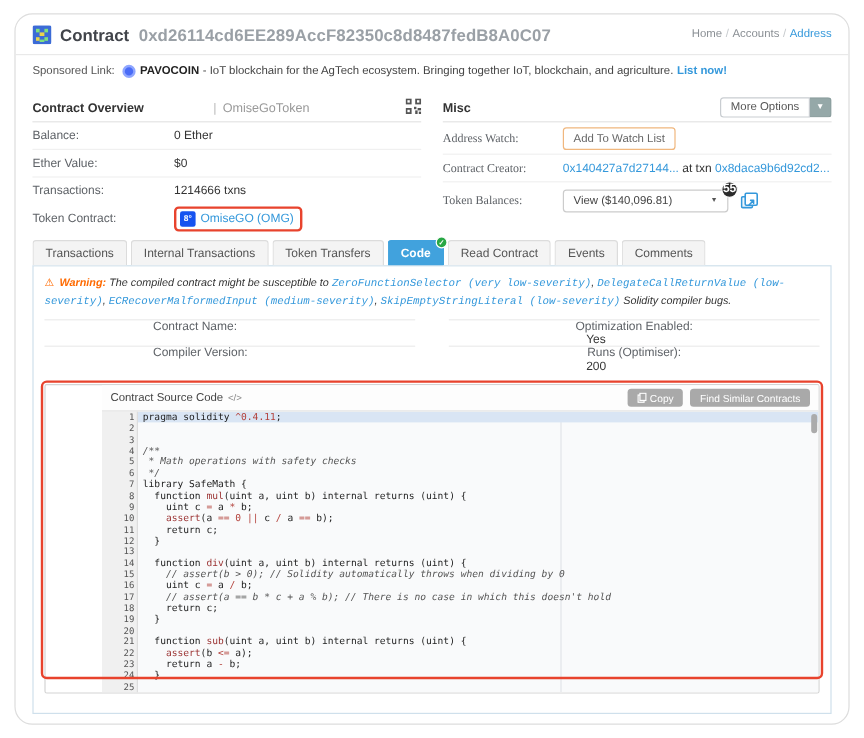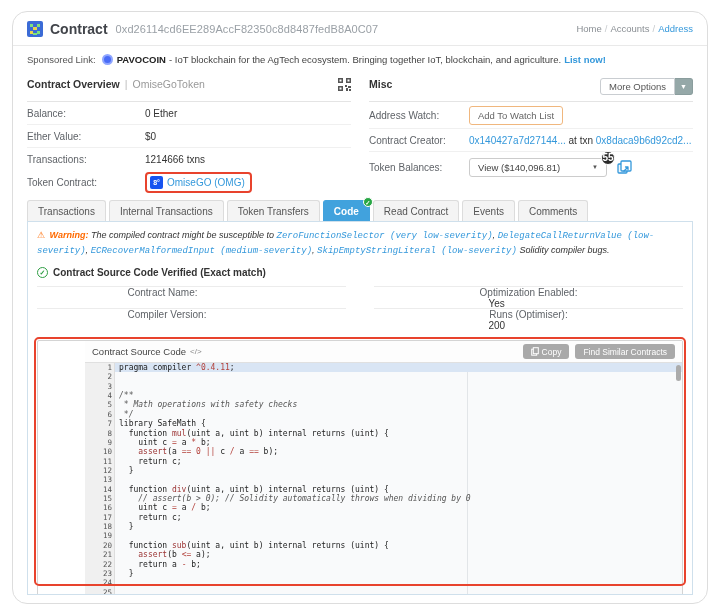--- a/index.html
+++ b/index.html
@@ -6,44 +6,44 @@
   html,body { width:720px; height:615px; background:#fff; font-family:"Liberation Sans",sans-serif; overflow:hidden; }
   a { text-decoration:none; cursor:pointer; }
   .blue { color:#3498db; }
   .card { position:absolute; left:12px; top:11px; width:696px; height:593px; background:#fff;
           border:1px solid #ddd; border-radius:15px; display:flex; flex-direction:column; }
 
   
   .card-header { height:34px; flex:0 0 34px; border-bottom:1px solid #e9e9e9; display:flex; align-items:center; padding:0 14px; }
   .blockies { width:16px; height:16px; border-radius:2px; overflow:hidden; flex:0 0 16px; }
   .page-title { font-size:14px; font-weight:bold; color:#41444a; margin-left:7px; }
-  .page-address { font-size:11px; color:#9aa0a6; margin-left:8px; letter-spacing:.1px; }
+  .page-address { font-size:14px; color:#9aa0a6; margin-left:8px; letter-spacing:.1px;font-weight:bold; }
   .breadcrumb { margin-left:auto; font-size:9.5px; color:#8a8f94; }
   .breadcrumb .sep { color:#c6cacd; margin:0 3px; }
   .breadcrumb .active { color:#3498db; }
 
   
   .sponsored { height:26px; flex:0 0 26px; display:flex; align-items:center; padding:0 14px; font-size:9.5px; color:#444; }
   .sp-label { color:#555; }
   .sp-icon { width:11px; height:11px; border-radius:50%; background:#4a6cf7; border:2px solid #8fa6ff; margin:0 4px 0 6px; flex:0 0 11px; }
   .sp-name { font-weight:bold; color:#222; margin-right:3px; }
   .sp-cta { color:#3498db; font-weight:bold; margin-left:3px; }
 
   
   .panels { display:flex; gap:18px; padding:6px 14px 0; flex:0 0 124px; }
   .panel { flex:1; min-width:0; }
-  .panel-head { display:flex; align-items:flex-start; height:24px; border-bottom:1px solid #e4e4e4; font-size:10.5px; }
+  .panel-head { display:flex; align-items:center; height:24px; border-bottom:1px solid #e4e4e4; font-size:10.5px;gap:48px; }
   .panel-title { font-weight:bold; color:#333; }
-  .panel-sub { color:#999; margin-left:5px; }
+  .panel-sub { color:#999; margin-left:10px; }
   .panel-sub .bar { color:#bbb; margin-right:5px; }
   .qr-icon { margin-left:auto; color:#555; }
   .prow { display:flex; align-items:center; min-height:23px; border-bottom:1px solid #f0f0f0; font-size:10px; color:#333; }
   .prow:last-child { border-bottom:none; }
   .plabel { width:118px; flex:0 0 118px; color:#5f6368; }
-  .misc .plabel { width:100px; flex:0 0 100px; }
+  .misc .plabel { width:100px; flex:0 0 100px;font-family:Liberation Serif, serif; }
 
   .ann { border:2px solid #e8432d; border-radius:4px; }
   .token-ann { display:inline-flex; align-items:center; padding:2px 5px 2px 3px; }
   .omg-icon { width:13px; height:13px; background:#1653f0; color:#fff; border-radius:2px; font-size:7px; font-weight:bold;
               display:inline-flex; align-items:center; justify-content:center; margin-right:4px; }
 
   .more-options { margin-left:auto; display:inline-flex; font-size:9.5px; }
   .more-options .mo-main { border:1px solid #c9cdd1; background:#fff; color:#555; padding:2px 8px; border-radius:3px 0 0 3px; }
   .more-options .mo-caret { background:#95a8a8; color:#fff; border:1px solid #8a9d9d; border-left:none; padding:2px 5px; border-radius:0 3px 3px 0; font-size:7px; display:flex; align-items:center; }
   .watch-btn { border:1px solid #f0b77e; background:#fff; color:#666; font-size:9.5px; padding:3px 8px; border-radius:3px; }
@@ -229,24 +229,20 @@
     </div>
 
   <div class="tab-pane">
 
     <div class="warning">
       <span class="warn-tri">⚠</span>
       <span class="warn-prefix">Warning:</span>
       <span id="warning-segments"><span>The compiled contract might be susceptible to </span><a>ZeroFunctionSelector (very low-severity)</a><span>, </span><a>DelegateCallReturnValue (low-severity)</a><span>, </span><a>ECRecoverMalformedInput (medium-severity)</a><span>, </span><a>SkipEmptyStringLiteral (low-severity)</a><span> Solidity compiler bugs.</span></span>
     </div>
 
-    <div class="verified">
-      <span class="vcheck">✓</span>
-      <span>Contract Source Code Verified (Exact match)</span>
-    </div>
 
     <div class="details" id="details">
         <div class="dcell left">
           <span class="dlabel">Contract Name:</span>
           <span class="dvalue">OMGToken</span>
         </div>
         <div class="dcell right">
           <span class="dlabel">Optimization Enabled:</span>
           <span class="dvalue">Yes</span>
         </div>
@@ -298,36 +294,37 @@
               <div class="ln">19</div>
               <div class="ln">20</div>
               <div class="ln">21<span class="fold">-</span></div>
               <div class="ln">22</div>
               <div class="ln">23</div>
               <div class="ln">24</div>
               <div class="ln">25</div>
             </div>
           <div class="codearea" id="codearea">
             <div class="ruler"></div>
-          <div class="cline active"><span class="tk-p">pragma compiler </span><span class="tk-n">^0.4.11</span><span class="tk-p">;</span></div>
+          <div class="cline active"><span class="tk-p">pragma solidity </span><span class="tk-n">^0.4.11</span><span class="tk-p">;</span></div>
               <div class="cline"></div>
               <div class="cline"></div>
               <div class="cline"><span class="tk-c">/**</span></div>
               <div class="cline"><span class="tk-c"> * Math operations with safety checks</span></div>
               <div class="cline"><span class="tk-c"> */</span></div>
               <div class="cline"><span class="tk-p">library SafeMath {</span></div>
               <div class="cline"><span class="tk-p">  function </span><span class="tk-f">mul</span><span class="tk-p">(uint a, uint b) internal returns (uint) {</span></div>
               <div class="cline"><span class="tk-p">    uint c </span><span class="tk-o">=</span><span class="tk-p"> a </span><span class="tk-o">*</span><span class="tk-p"> b;</span></div>
               <div class="cline"><span class="tk-p">    </span><span class="tk-f">assert</span><span class="tk-p">(a </span><span class="tk-o">==</span><span class="tk-p"> </span><span class="tk-n">0</span><span class="tk-p"> </span><span class="tk-o">||</span><span class="tk-p"> c </span><span class="tk-o">/</span><span class="tk-p"> a </span><span class="tk-o">==</span><span class="tk-p"> b);</span></div>
               <div class="cline"><span class="tk-p">    return c;</span></div>
               <div class="cline"><span class="tk-p">  }</span></div>
               <div class="cline"></div>
               <div class="cline"><span class="tk-p">  function </span><span class="tk-f">div</span><span class="tk-p">(uint a, uint b) internal returns (uint) {</span></div>
               <div class="cline"><span class="tk-c">    // assert(b &gt; 0); // Solidity automatically throws when dividing by 0</span></div>
               <div class="cline"><span class="tk-p">    uint c </span><span class="tk-o">=</span><span class="tk-p"> a </span><span class="tk-o">/</span><span class="tk-p"> b;</span></div>
+              <div class="cline"><span class="tk-c">    // assert(a == b * c + a % b); // There is no case in which this doesn't hold</span></div>
               <div class="cline"><span class="tk-p">    return c;</span></div>
               <div class="cline"><span class="tk-p">  }</span></div>
               <div class="cline"></div>
               <div class="cline"><span class="tk-p">  function </span><span class="tk-f">sub</span><span class="tk-p">(uint a, uint b) internal returns (uint) {</span></div>
               <div class="cline"><span class="tk-p">    </span><span class="tk-f">assert</span><span class="tk-p">(b </span><span class="tk-o">&lt;=</span><span class="tk-p"> a);</span></div>
               <div class="cline"><span class="tk-p">    return a </span><span class="tk-o">-</span><span class="tk-p"> b;</span></div>
               <div class="cline"><span class="tk-p">  }</span></div>
               <div class="cline"></div>
             </div>
           <div class="scroll-thumb"></div>

